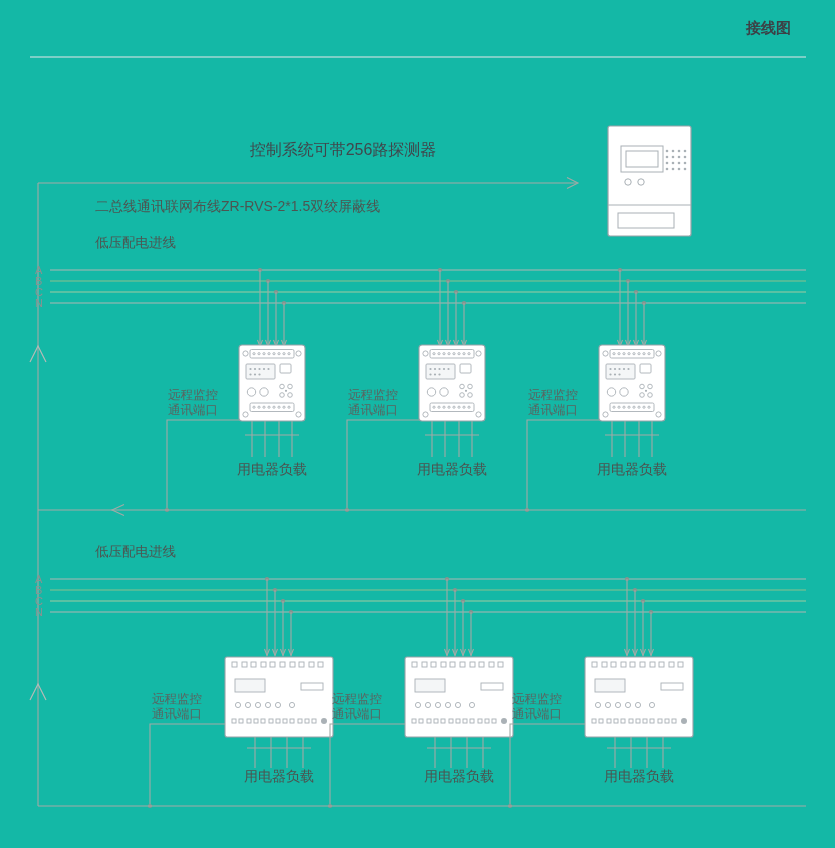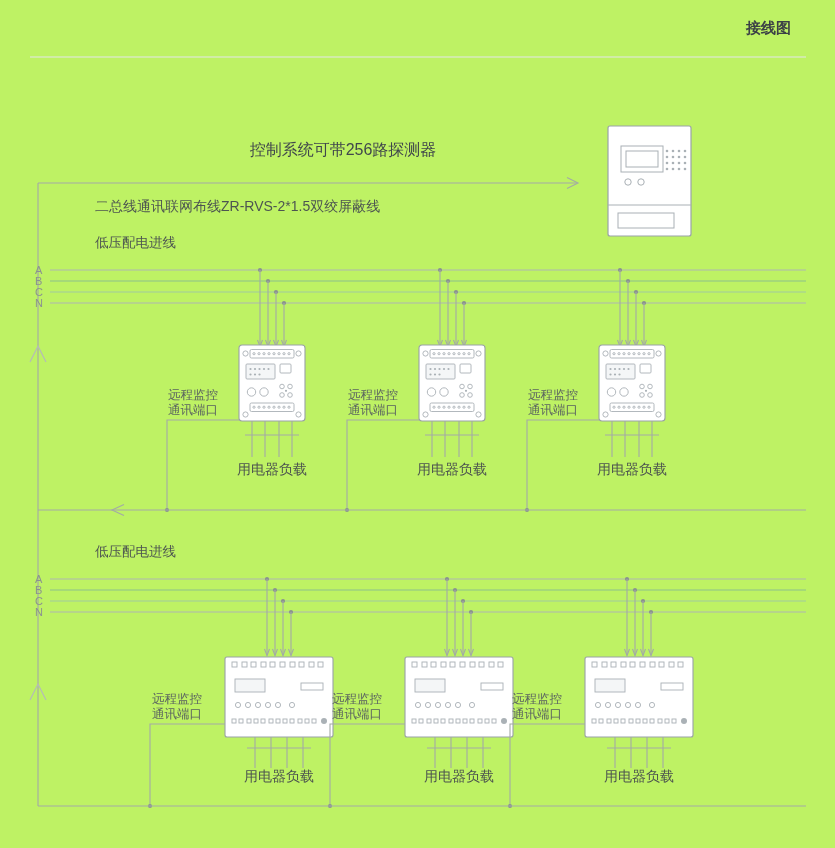--- a/index.html
+++ b/index.html
@@ -1,17 +1,17 @@
 <!DOCTYPE html>
 <html><head>
 <meta charset="utf-8">
 <style>
   html, body { margin:0; padding:0; background:#ffffff; }
   .page {
-    position:relative; width:835px; height:848px; background:#bef264;
+    position:relative; width:835px; height:848px; background:#14b8a6;
     font-family:"Liberation Sans","DejaVu Sans",sans-serif;
   }
   svg { display:block; }
   svg text { font-family:"Liberation Sans","DejaVu Sans",sans-serif; }
 
   .divider  { stroke:#e4e6e8; stroke-width:1; }
   .wire     { stroke:#a3aaa6; stroke-width:1.1; fill:none; }
   .phase    { stroke-width:1.2; fill:none; }
   .dot      { fill:#8a938f; stroke:none; }
   .chev     { stroke:#b5bbb7; stroke-width:1.2; fill:none; }

